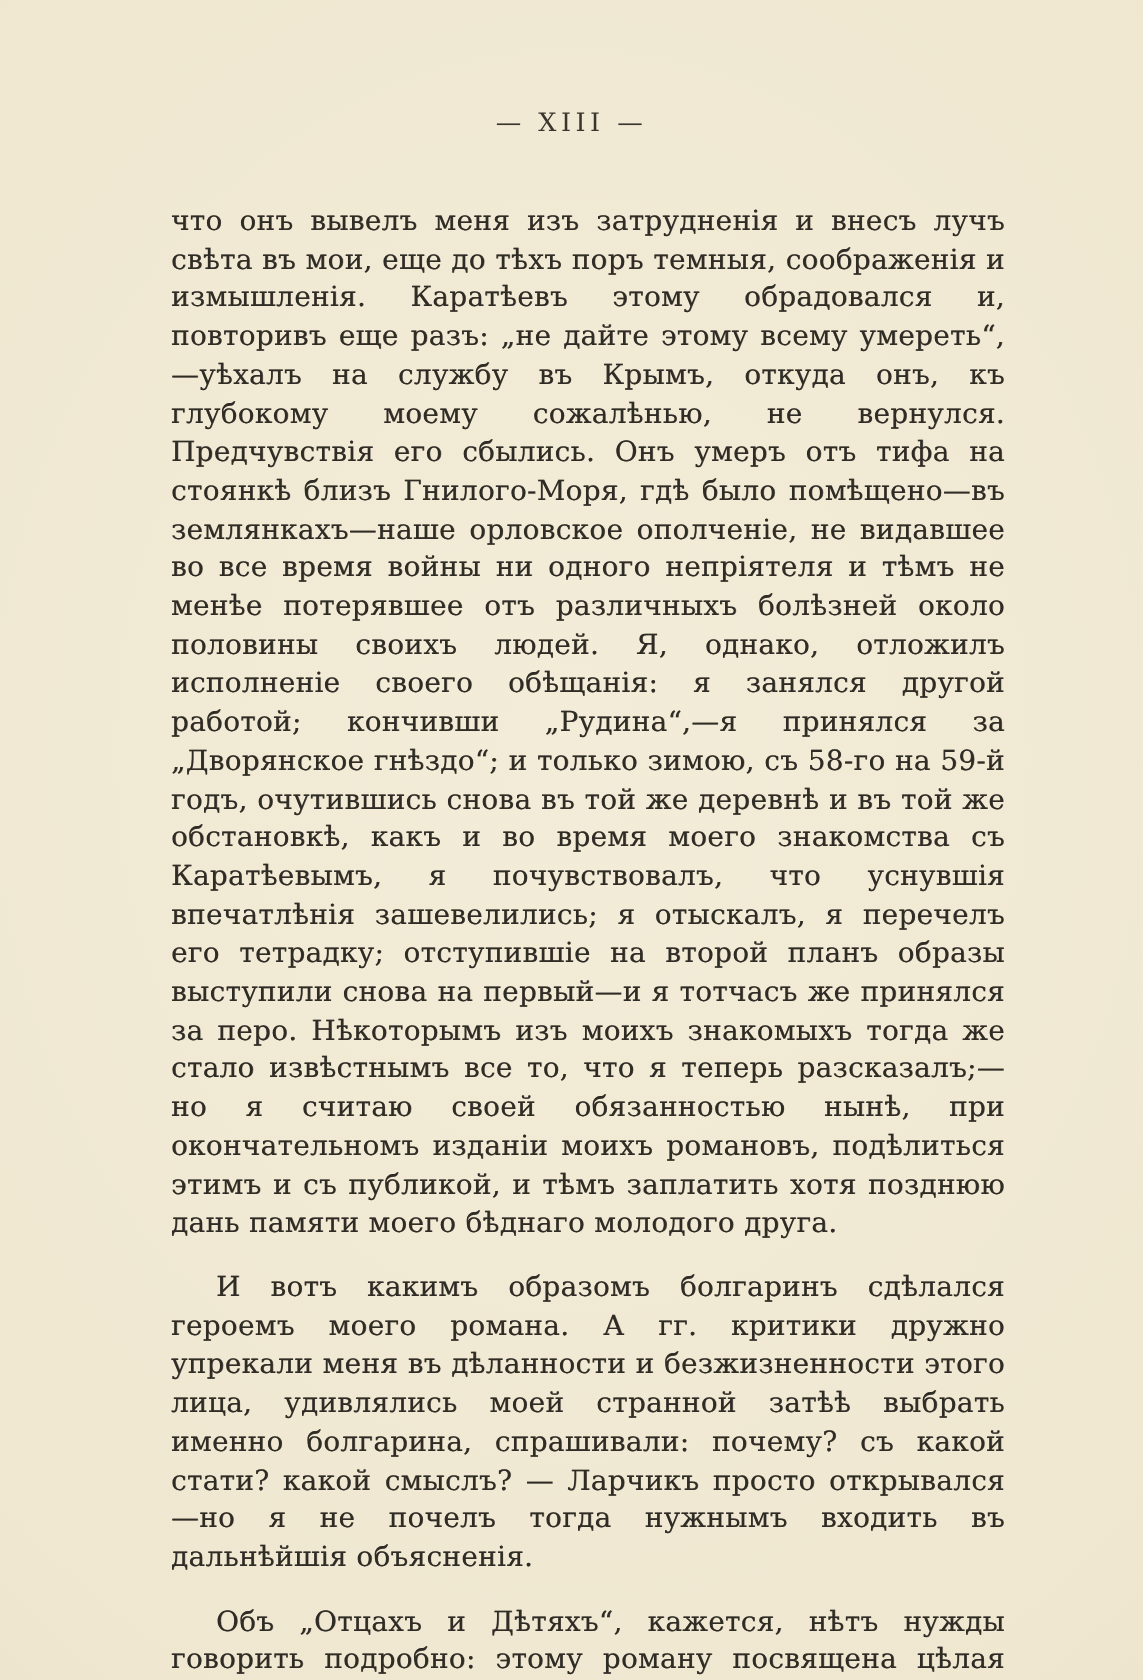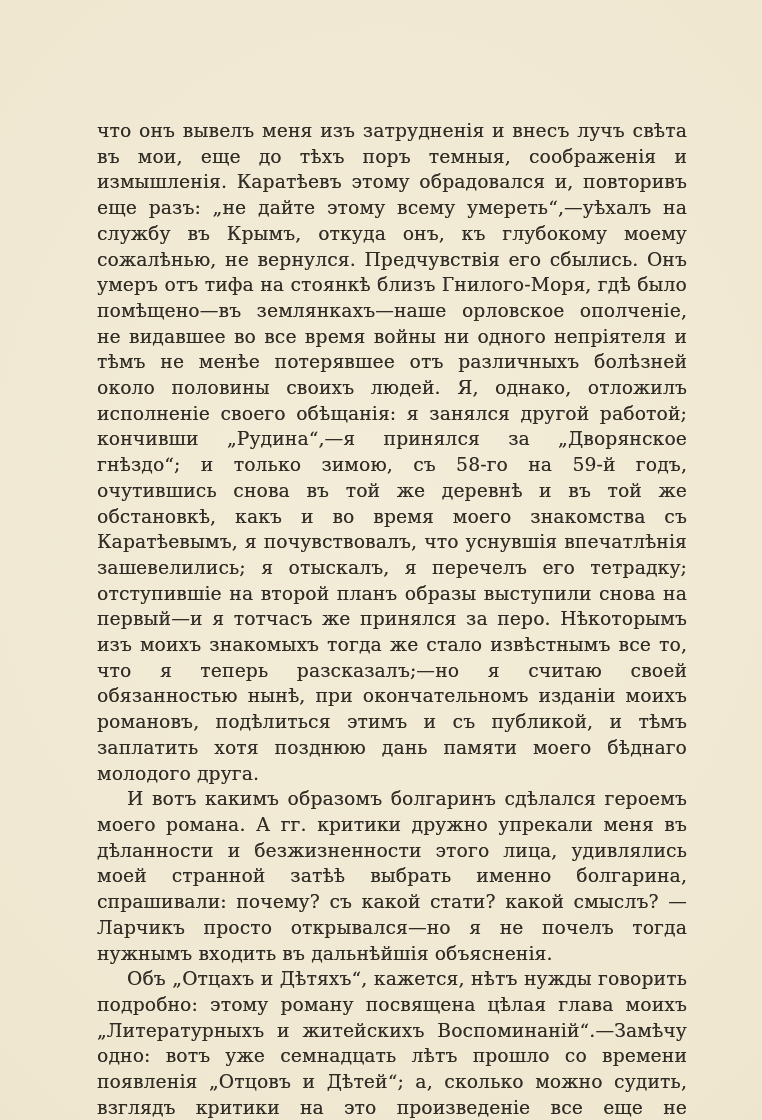--- a/index.html
+++ b/index.html
@@ -36,31 +36,32 @@
     top: 118px;
     left: 97px;
     width: 590px;
     text-align: justify;
     font-size: 18.6px;
     line-height: 25.7px;
     letter-spacing: 0.2px;
     color: #2f2b25;
   }
   .text-block p {
-    margin: 0;
+    margin: 17px;
     text-indent: 0;
     text-shadow: 0.25px 0 0 rgba(47,43,37,0.55);
   }
   .text-block p.indent {
     text-indent: 30px;
   }
 </style>
 </head>
 <body>
 
 <div class="page">
+  <div class="page-number">— XIII —</div>
 
   <div class="text-block">
     <p>что онъ вывелъ меня изъ затрудненія и внесъ лучъ свѣта въ мои, еще до тѣхъ поръ темныя, соображенія и измышленія. Каратѣевъ этому обрадовался и, повторивъ еще разъ: „не дайте этому всему умереть“,—уѣхалъ на службу въ Крымъ, откуда онъ, къ глубокому моему сожалѣнью, не вернулся. Предчувствія его сбылись. Онъ умеръ отъ тифа на стоянкѣ близъ Гнилого-Моря, гдѣ было помѣщено—въ землянкахъ—наше орловское ополченіе, не видавшее во все время войны ни одного непріятеля и тѣмъ не менѣе потерявшее отъ различныхъ болѣзней около половины своихъ людей. Я, однако, отложилъ исполненіе своего обѣщанія: я занялся другой работой; кончивши „Рудина“,—я принялся за „Дворянское гнѣздо“; и только зимою, съ 58-го на 59-й годъ, очутившись снова въ той же деревнѣ и въ той же обстановкѣ, какъ и во время моего знакомства съ Каратѣевымъ, я почувствовалъ, что уснувшія впечатлѣнія зашевелились; я отыскалъ, я перечелъ его тетрадку; отступившіе на второй планъ образы выступили снова на первый—и я тотчасъ же принялся за перо. Нѣкоторымъ изъ моихъ знакомыхъ тогда же стало извѣстнымъ все то, что я теперь разсказалъ;—но я считаю своей обязанностью нынѣ, при окончательномъ изданіи моихъ романовъ, подѣлиться этимъ и съ публикой, и тѣмъ заплатить хотя позднюю дань памяти моего бѣднаго молодого друга.</p>
     <p class="indent">И вотъ какимъ образомъ болгаринъ сдѣлался героемъ моего романа. А гг. критики дружно упрекали меня въ дѣланности и безжизненности этого лица, удивлялись моей странной затѣѣ выбрать именно болгарина, спрашивали: почему? съ какой стати? какой смыслъ? — Ларчикъ просто открывался—но я не почелъ тогда нужнымъ входить въ дальнѣйшія объясненія.</p>
     <p class="indent">Объ „Отцахъ и Дѣтяхъ“, кажется, нѣтъ нужды говорить подробно: этому роману посвящена цѣлая глава моихъ „Литературныхъ и житейскихъ Воспоминаній“.—Замѣчу одно: вотъ уже семнадцать лѣтъ прошло со времени появленія „Отцовъ и Дѣтей“; а, сколько можно судить, взглядъ критики на это произведеніе все еще не установился—и не далѣе какъ въ прошломъ году я, по поводу Базарова, могъ прочесть въ одномъ журналѣ, что я не что</p>
   </div>
 </div>
 
 </body></html>

